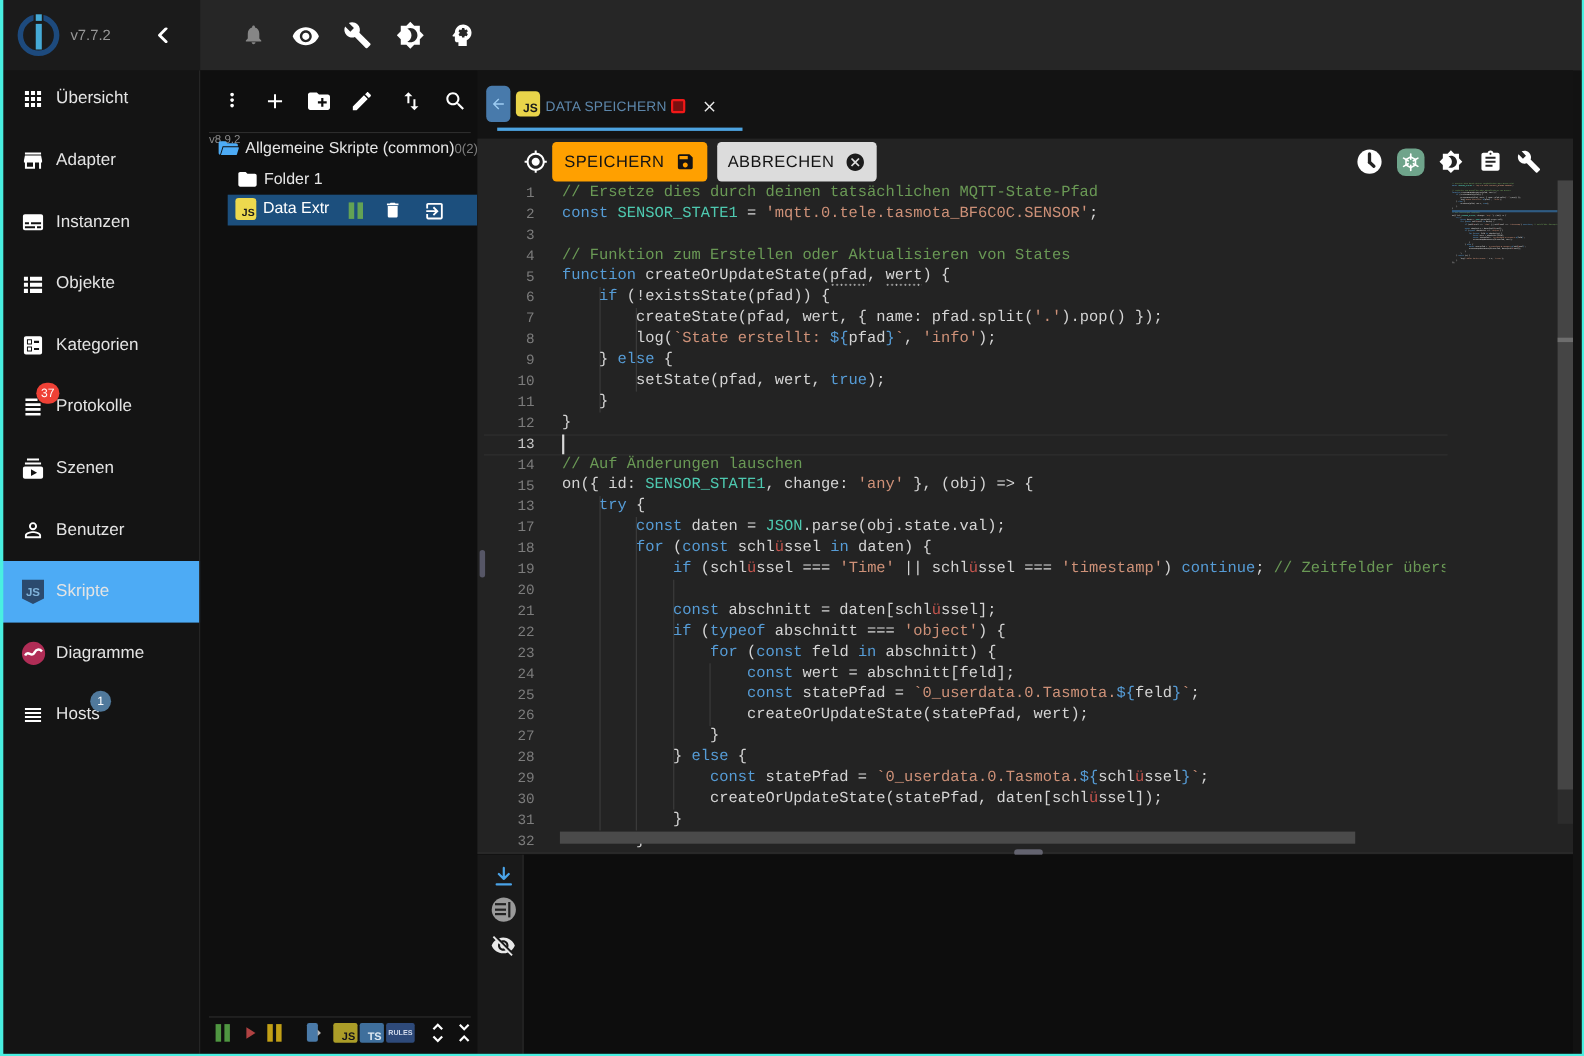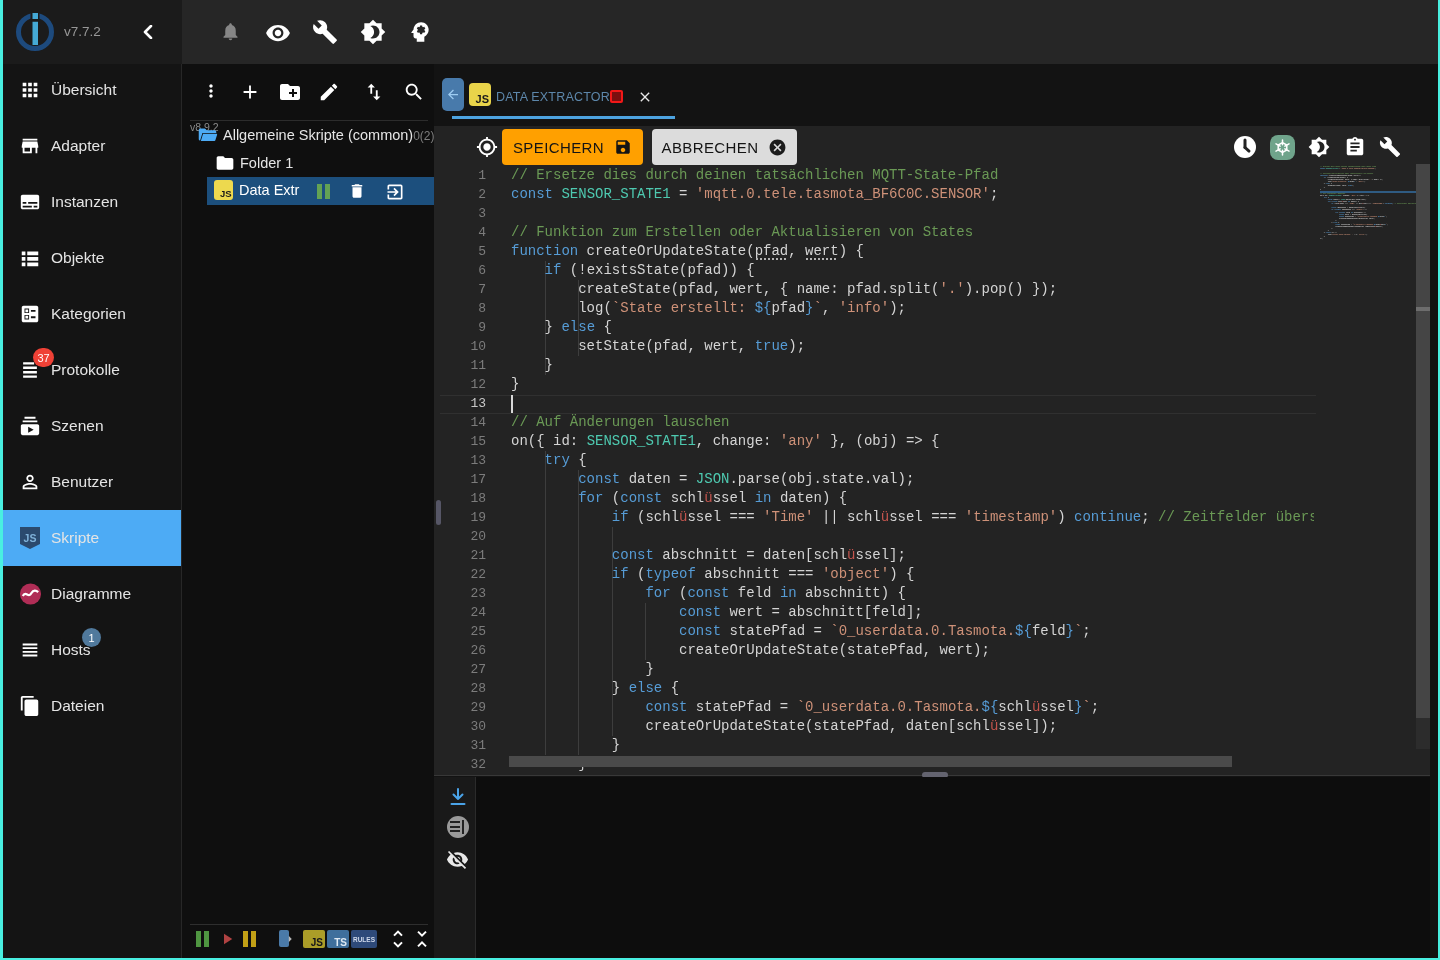--- a/index.html
+++ b/index.html
@@ -137,26 +137,20 @@
           <path d="M4 14c3-6 6 3 9-3 2-3.6 5-3 7-1" fill="none" stroke="#fff" stroke-width="2.4"></path>
         </svg>
         <span class="lbl">Diagramme</span>
       </div>
 <div class="mi" style="top:558px">
         <svg width="22" height="22" viewBox="0 0 24 24" fill="#fff">
           <path d="M4 15h16v-2H4v2zm0 4h16v-2H4v2zm0-8h16V9H4v2zm0-6v2h16V5H4z"></path>
         </svg>
         <span class="lbl">Hosts</span>
       </div>
-<div class="mi" style="top:614px">
-        <svg width="22" height="22" viewBox="0 0 24 24" fill="#fff">
-          <path d="M16 1H4c-1.1 0-2 .9-2 2v14h2V3h12V1zm3 4H8c-1.1 0-2 .9-2 2v14c0 1.1.9 2 2 2h11c1.1 0 2-.9 2-2V7c0-1.1-.9-2-2-2z"></path>
-        </svg>
-        <span class="lbl">Dateien</span>
-      </div>
 <div class="badge" style="left:33px;top:284px;width:21px;height:19px;background:#ef4136">37</div>
 <div class="badge" style="left:82px;top:564px;width:19px;height:19px;background:#50799c">1</div>
 
 </div>
 
 <div class="abs" style="left:181px;top:64px;width:1px;height:894px;background:#272727;z-index:5"></div>
 
 <div id="tree">
  <svg class="abs" style="left:19px;top:17px" width="20" height="20" viewBox="0 0 24 24" fill="#fff">
         <path d="M12 8c1.1 0 2-.9 2-2s-.9-2-2-2-2 .9-2 2 .9 2 2 2zm0 2c-1.1 0-2 .9-2 2s.9 2 2 2 2-.9 2-2-.9-2-2-2zm0 6c-1.1 0-2 .9-2 2s.9 2 2 2 2-.9 2-2-.9-2-2-2z"></path>
@@ -233,21 +227,21 @@
 <div id="ecol">
 
  <div class="abs" style="left:8px;top:14px;width:22px;height:33px;background:#487aab;border-radius:5px">
    <svg class="abs" style="left:3px;top:9px" width="16" height="15" viewBox="0 0 24 24" fill="#9ecdf3">
           <path d="M20 11H7.83l5.59-5.59L12 4l-8 8 8 8 1.41-1.41L7.83 13H20v-2z"></path>
         </svg>
  </div>
  <div class="abs" style="left:35px;top:19px;width:22px;height:23px;background:#e9d44a;border-radius:4px">
         <span style="position:absolute;right:2px;bottom:1px;font-size:11px;font-weight:700;color:#1a1a1a">JS</span>
       </div>
- <div class="abs" style="left:62px;top:25.5px;color:#5d87ab;font-size:12.5px;letter-spacing:.2px">DATA EXTRACTOR</div>
+ <div class="abs" style="left:62px;top:25.5px;color:#5d87ab;font-size:12.5px;letter-spacing:.2px">DATA SPEICHERN</div>
  <div class="abs" style="left:176px;top:26px;width:13px;height:13px;border:2.5px solid #f21818;border-radius:2px;background:#7a0f0f"></div>
  <svg class="abs" style="left:203px;top:25px" width="16" height="16" viewBox="0 0 24 24" fill="#e8e8e8">
         <path d="M19 6.41L17.59 5 12 10.59 6.41 5 5 6.41 10.59 12 5 17.59 6.41 19 12 13.41 17.59 19 19 17.59 13.41 12z"></path>
       </svg>
  <div class="abs" style="left:18px;top:51.5px;width:223px;height:3px;background:#4da3e0"></div>
 
  <div id="editor">
 
   <svg class="abs" style="left:42px;top:10px" width="22" height="22" viewBox="0 0 24 24" fill="#fff">
           <path d="M12 8c-2.21 0-4 1.79-4 4s1.79 4 4 4 4-1.79 4-4-1.79-4-4-4zm8.94 3c-.46-4.17-3.77-7.48-7.94-7.94V1h-2v2.06C6.83 3.52 3.52 6.83 3.06 11H1v2h2.06c.46 4.17 3.77 7.48 7.94 7.94V23h2v-2.06c4.17-.46 7.48-3.77 7.94-7.94H23v-2h-2.06zM12 19c-3.87 0-7-3.13-7-7s3.13-7 7-7 7 3.13 7 7-3.13 7-7 7z"></path>

